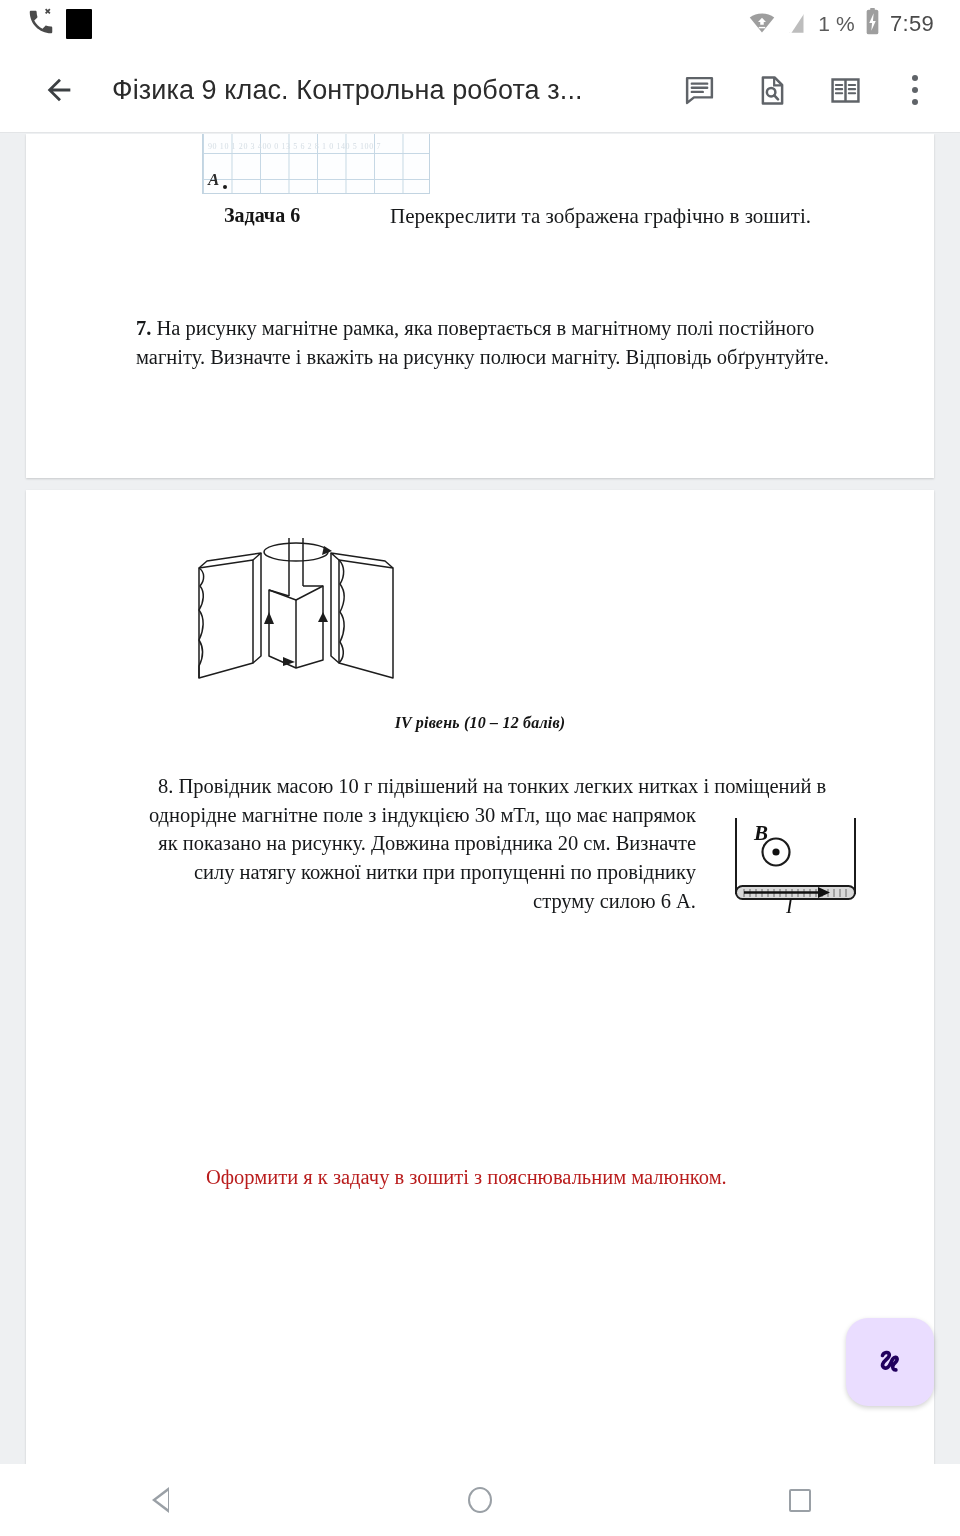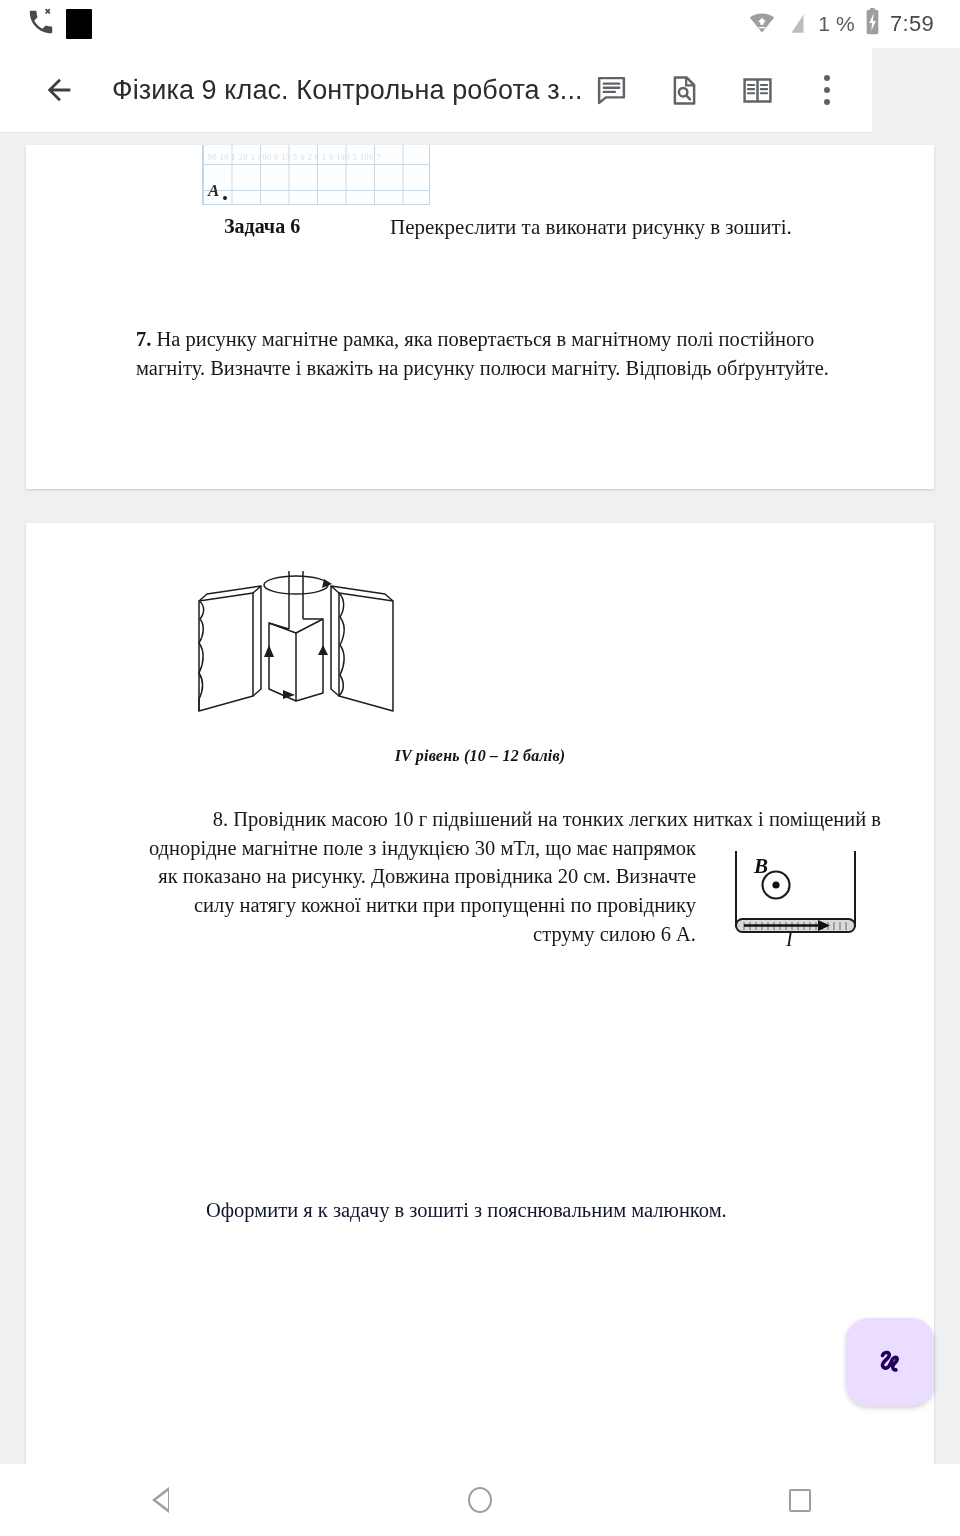--- a/index.html
+++ b/index.html
@@ -52,21 +52,21 @@
     font-size: 22px;
     color: #4a4a4a;
     font-weight: 500;
     letter-spacing: .3px;
   }
 
   
   .app-bar {
     position: absolute;
     top: 48px; left: 0;
-    width: 872px; height: 85px;
+    width: 960px; height: 85px;
     background: #ffffff;
     display: flex;
     align-items: center;
     padding: 0 18px 0 34px;
     border-bottom: 1px solid #e3e5e7;
   }
   .back-btn {
     width: 50px; height: 50px;
     display: flex; align-items: center; justify-content: center;
     cursor: pointer;
@@ -111,21 +111,21 @@
   .doc-viewer {
     position: absolute;
     top: 134px; left: 0;
     width: 960px;
     height: 1330px;
     background: #eef0f2;
     overflow: hidden;
   }
   .page {
     position: relative;
-    margin: 11px 26px;
+    margin: 0 26px;
     background: #ffffff;
     box-shadow: 0 1px 2px rgba(0,0,0,.16);
   }
   .page-1 { height: 344px; overflow: hidden; }
   .page-gap { height: 12px; background: #eef0f2; }
   .page-2 { height: 1010px; overflow: hidden; }
 
   
   .doc-text {
     font-family: "Liberation Serif", serif;
@@ -223,21 +223,21 @@
 
   .task8-wrap {
     position: absolute;
     left: 110px; top: 282px;
     width: 750px;
   }
   .task8-text {
     width: 560px;
     text-align: right;
   }
-  .task8-l1 { width: 745px; text-indent: 22px; text-align: right; }
+  .task8-l1 { width: 745px; text-indent: 22px; }
 
   .cond-fig {
     position: absolute;
     left: 592px; top: 42px;
     width: 135px; height: 100px;
   }
 
   .task9 {
     position: absolute;
     left: 110px; top: 545px;
@@ -248,21 +248,21 @@
   }
   .task9 .num { font-weight: bold; }
 
   .task9-note {
     position: absolute;
     left: 110px; top: 673px;
     width: 750px;
     text-indent: 70px;
     font-family: "Liberation Serif", serif;
     font-size: 20.5px;
-    color: #0f172a;
+    color: #b91c1c;
   }
 
   
   .fab {
     position: absolute;
     left: 846px; top: 1318px;
     width: 88px; height: 88px;
     background: #eaddff;
     border-radius: 22px;
     display: flex;
@@ -400,21 +400,21 @@
 
       <div class="grid-figure">
         <div class="grid-paper"></div>
 
         <div class="ghost-text" style="top:60px">90 10 1 20 3 400 0 13 5 6 2 8 1 0 140  5 100   7</div>
 
         <div class="pt-A">A</div>
       </div>
 
       <div class="fig-caption">Задача 6</div>
-      <div class="caption-note">Перекреслити та виконати рисунку в зошиті.</div>
+      <div class="caption-note">Перекреслити та зображена графічно в зошиті.</div>
 
       <div class="task7 doc-text">
         <span class="num">7.</span>
         <span>На рисунку магнітне рамка, яка повертається в магнітному полі постійного магніту. Визначте і вкажіть на рисунку полюси магніту. Відповідь обґрунтуйте.</span>
       </div>
     </div>
 
     <div class="page-gap"></div>
 
     <div class="page page-2">

